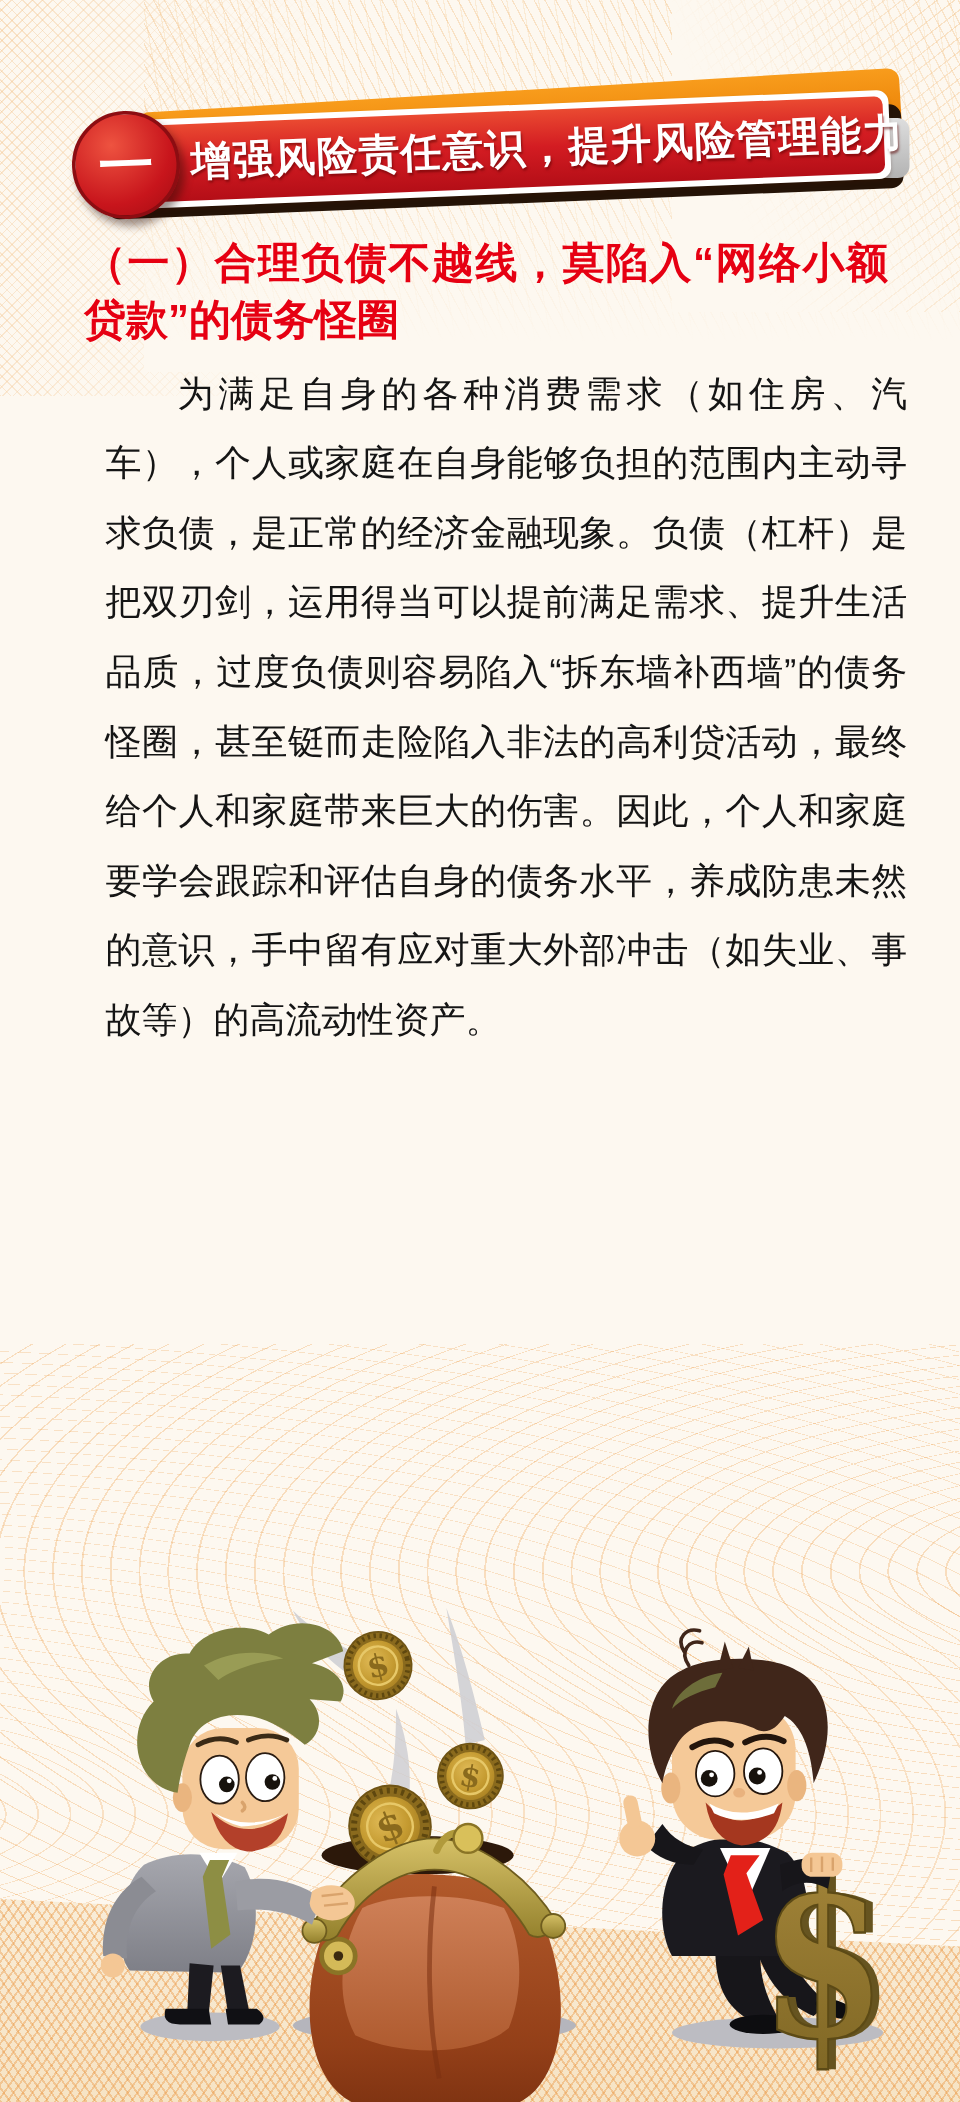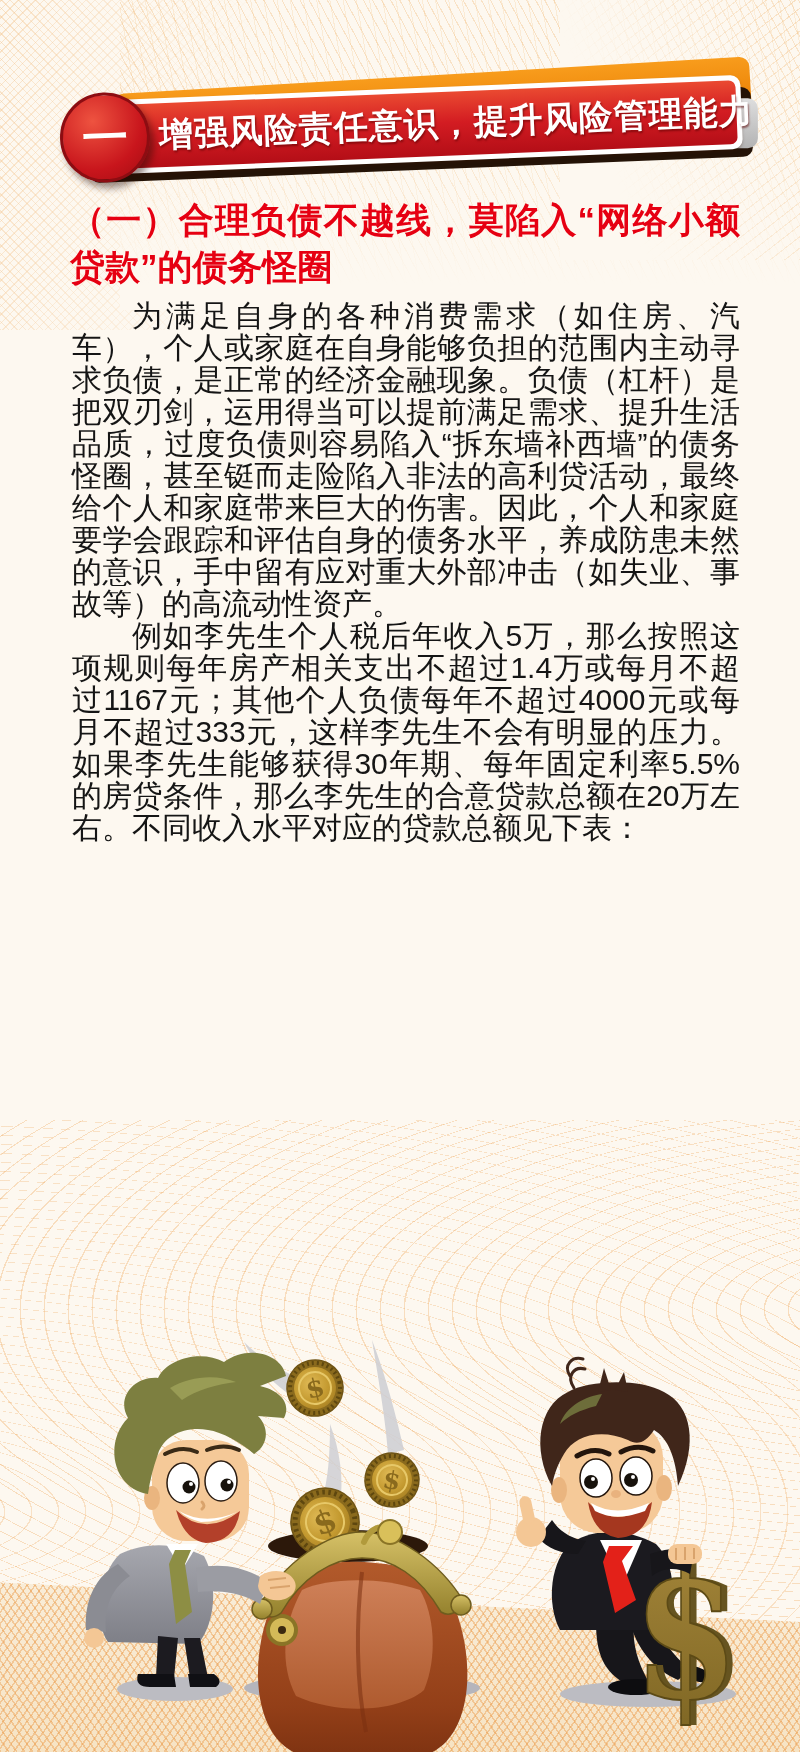--- a/index.html
+++ b/index.html
@@ -72,22 +72,22 @@
     border:3px solid #8c0d12;box-shadow:4px 6px 7px rgba(40,10,5,.45);
     display:flex;align-items:center;justify-content:center;box-sizing:border-box;}
   .banner-number{color:#fff;font-size:46px;font-weight:bold;line-height:1;}
   
   .section-heading{
     position:absolute;left:70px;top:196px;width:670px;
     color:#e60012;font-size:35px;font-weight:bold;line-height:47px;
     text-align:justify;
   }
   .body-text{
-    position:absolute;left:72px;top:300px;width:668px;
-    font-size:30px;line-height:32px;color:#151515;
+    position:absolute;left:88px;top:300px;width:668px;
+    font-size:30px;line-height:58px;color:#151515;
     text-align:justify;
   }
   .body-text p{margin:0;text-indent:2em;}
   
   .illustration{position:absolute;left:0;top:1192px;width:800px;height:560px;}
 </style>
 </head>
 <body>
 
 <div class="bg-layer bg-mesh-topleft"></div>
@@ -107,21 +107,20 @@
   </div>
   <div class="banner-circle">
     <span class="banner-number">一</span>
   </div>
 </div>
 
 <div class="section-heading">（一）合理负债不越线，莫陷入“网络小额贷款”的债务怪圈</div>
 
 <div class="body-text">
   <p>为满足自身的各种消费需求（如住房、汽车），个人或家庭在自身能够负担的范围内主动寻求负债，是正常的经济金融现象。负债（杠杆）是把双刃剑，运用得当可以提前满足需求、提升生活品质，过度负债则容易陷入“拆东墙补西墙”的债务怪圈，甚至铤而走险陷入非法的高利贷活动，最终给个人和家庭带来巨大的伤害。因此，个人和家庭要学会跟踪和评估自身的债务水平，养成防患未然的意识，手中留有应对重大外部冲击（如失业、事故等）的高流动性资产。</p>
-  <p>例如李先生个人税后年收入5万，那么按照这项规则每年房产相关支出不超过1.4万或每月不超过1167元；其他个人负债每年不超过4000元或每月不超过333元，这样李先生不会有明显的压力。如果李先生能够获得30年期、每年固定利率5.5%的房贷条件，那么李先生的合意贷款总额在20万左右。不同收入水平对应的贷款总额见下表：</p>
 </div>
 
 <svg class="illustration" viewBox="0 0 800 560" xmlns="http://www.w3.org/2000/svg">
   <defs>
     <radialGradient id="gCoin" cx="42%" cy="38%" r="70%">
       <stop offset="0%" stop-color="#e0ba56"></stop>
         <stop offset="60%" stop-color="#c49a30"></stop>
         <stop offset="100%" stop-color="#a77f22"></stop>
     </radialGradient>
     <linearGradient id="gPurse" x1="0" y1="0" x2="0" y2="1">

